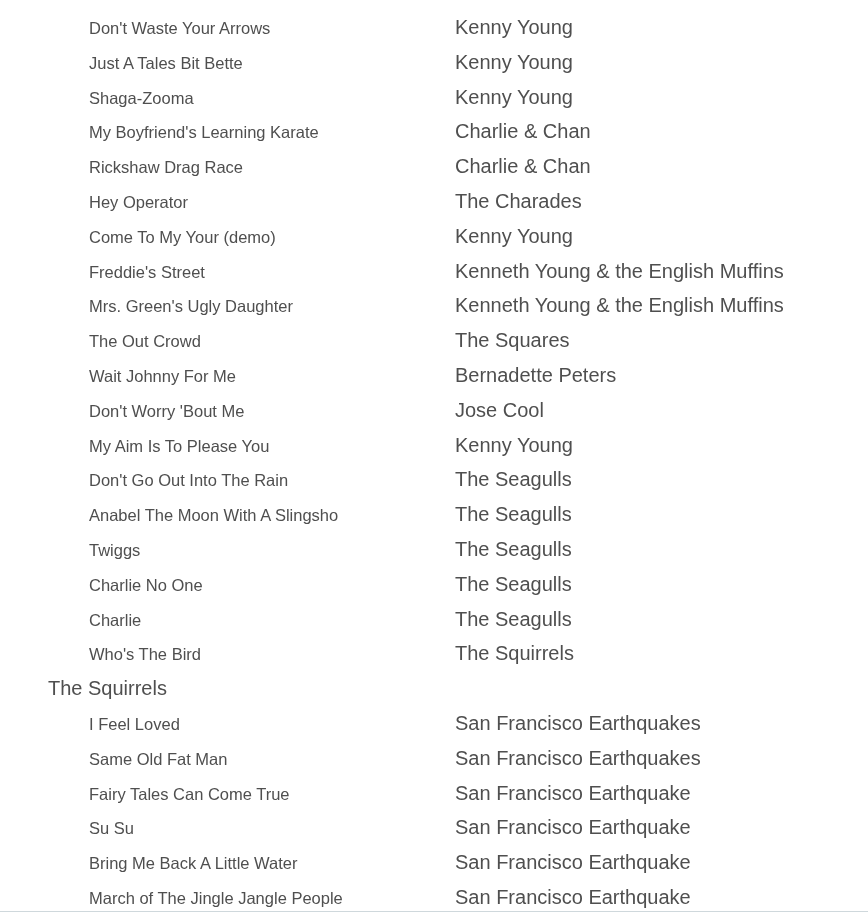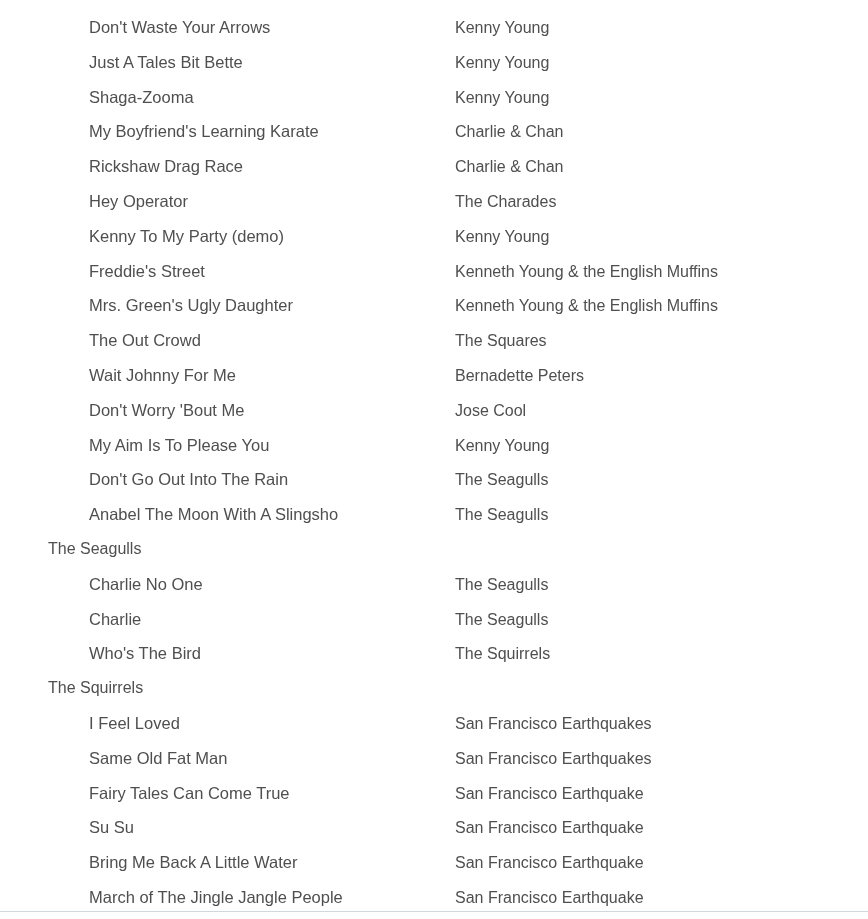--- a/index.html
+++ b/index.html
@@ -32,21 +32,21 @@
     width: 407px;
     padding-left: 41px;
     box-sizing: border-box;
     font-size: 16.5px;
     color: #4f4f4f;
     white-space: nowrap;
     overflow: hidden;
   }
   .track-artist {
     flex: 1;
-    font-size: 16px;
+    font-size: 20px;
     color: #4f4f4f;
     white-space: nowrap;
     overflow: hidden;
   }
   .bottom-rule {
     position: absolute;
     left: 0;
     bottom: 0;
     width: 868px;
     height: 7px;
@@ -76,21 +76,21 @@
     </div>
     <div class="track-row">
       <div class="track-title">Rickshaw Drag Race</div>
       <div class="track-artist">Charlie &amp; Chan</div>
     </div>
     <div class="track-row">
       <div class="track-title">Hey Operator</div>
       <div class="track-artist">The Charades</div>
     </div>
     <div class="track-row">
-      <div class="track-title">Kenny To My Party (demo)</div>
+      <div class="track-title">Come To My Your (demo)</div>
       <div class="track-artist">Kenny Young</div>
     </div>
     <div class="track-row">
       <div class="track-title">Freddie's Street</div>
       <div class="track-artist">Kenneth Young &amp; the English Muffins</div>
     </div>
     <div class="track-row">
       <div class="track-title">Mrs. Green's Ugly Daughter</div>
       <div class="track-artist">Kenneth Young &amp; the English Muffins</div>
     </div>
@@ -112,20 +112,21 @@
     </div>
     <div class="track-row">
       <div class="track-title">Don't Go Out Into The Rain</div>
       <div class="track-artist">The Seagulls</div>
     </div>
     <div class="track-row">
       <div class="track-title">Anabel The Moon With A Slingsho</div>
       <div class="track-artist">The Seagulls</div>
     </div>
     <div class="track-row">
+      <div class="track-title">Twiggs</div>
       <div class="track-artist">The Seagulls</div>
     </div>
     <div class="track-row">
       <div class="track-title">Charlie No One</div>
       <div class="track-artist">The Seagulls</div>
     </div>
     <div class="track-row">
       <div class="track-title">Charlie</div>
       <div class="track-artist">The Seagulls</div>
     </div>

